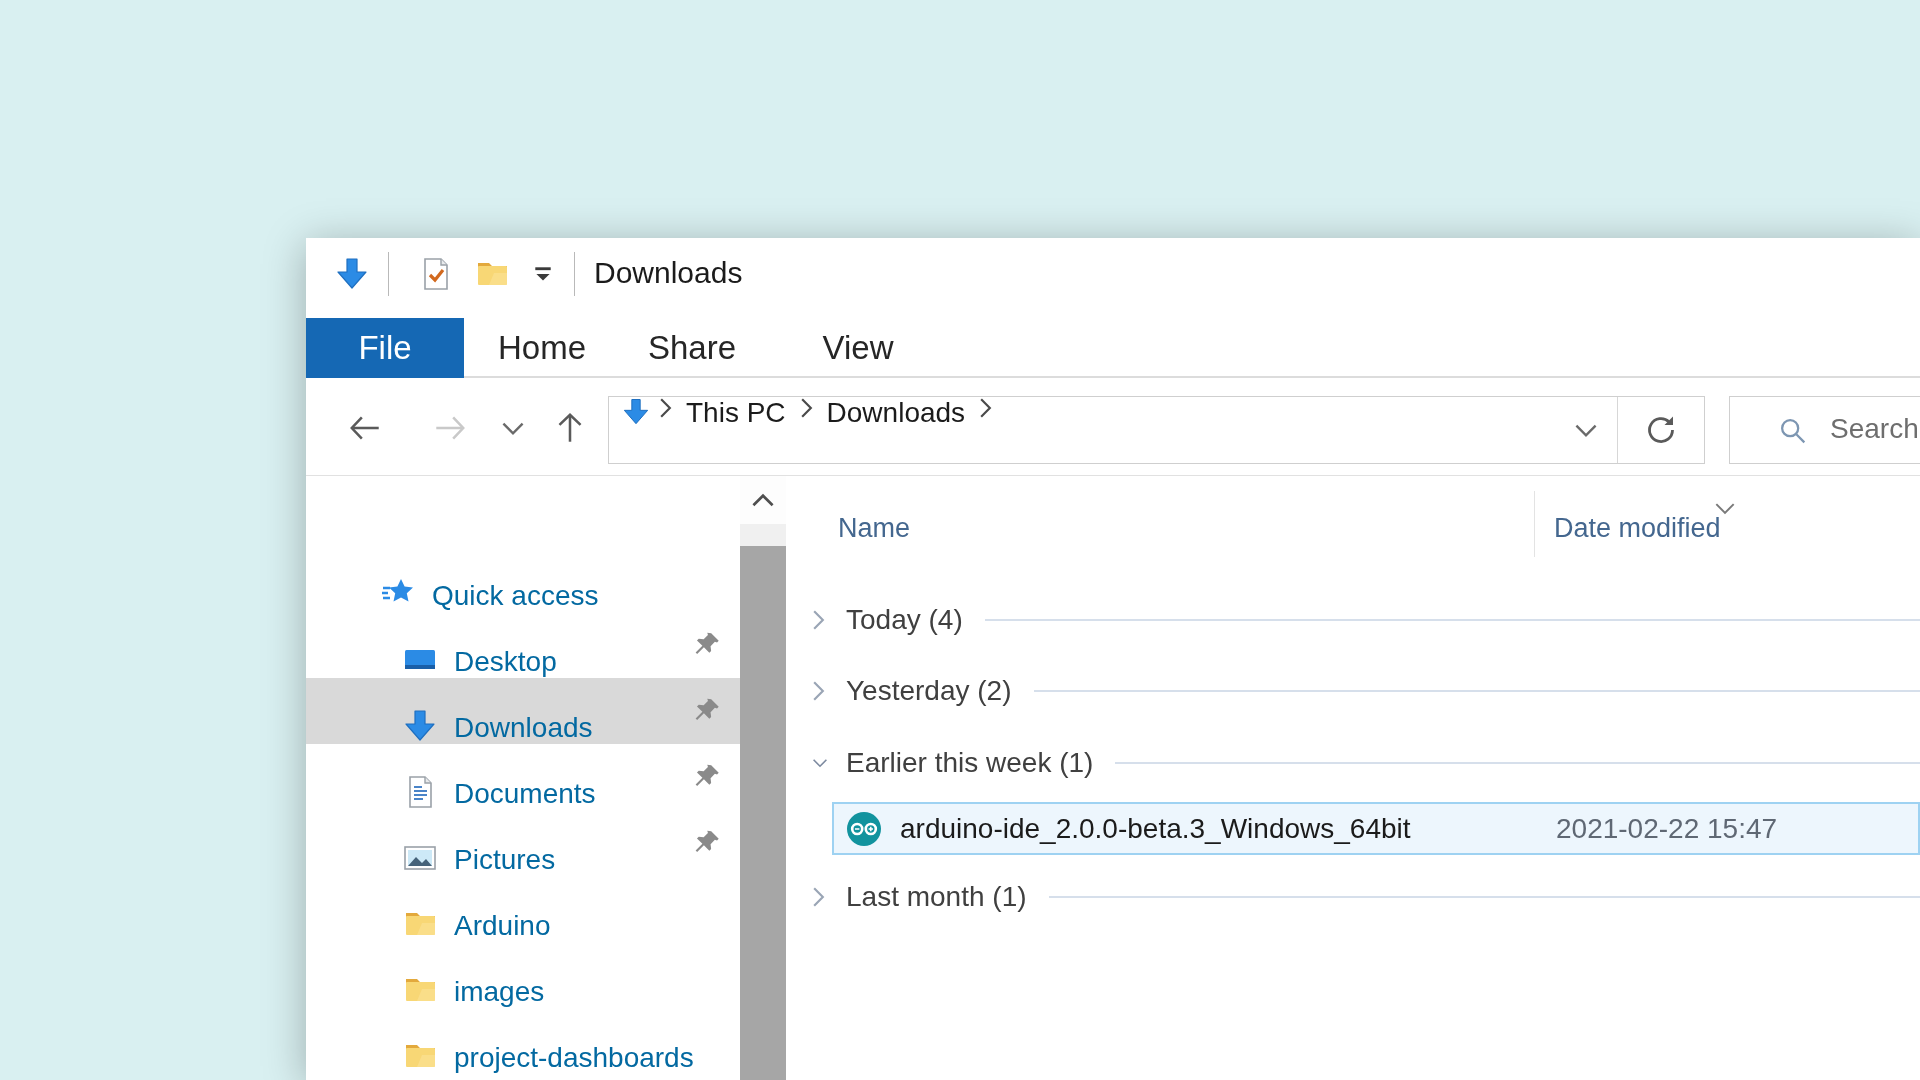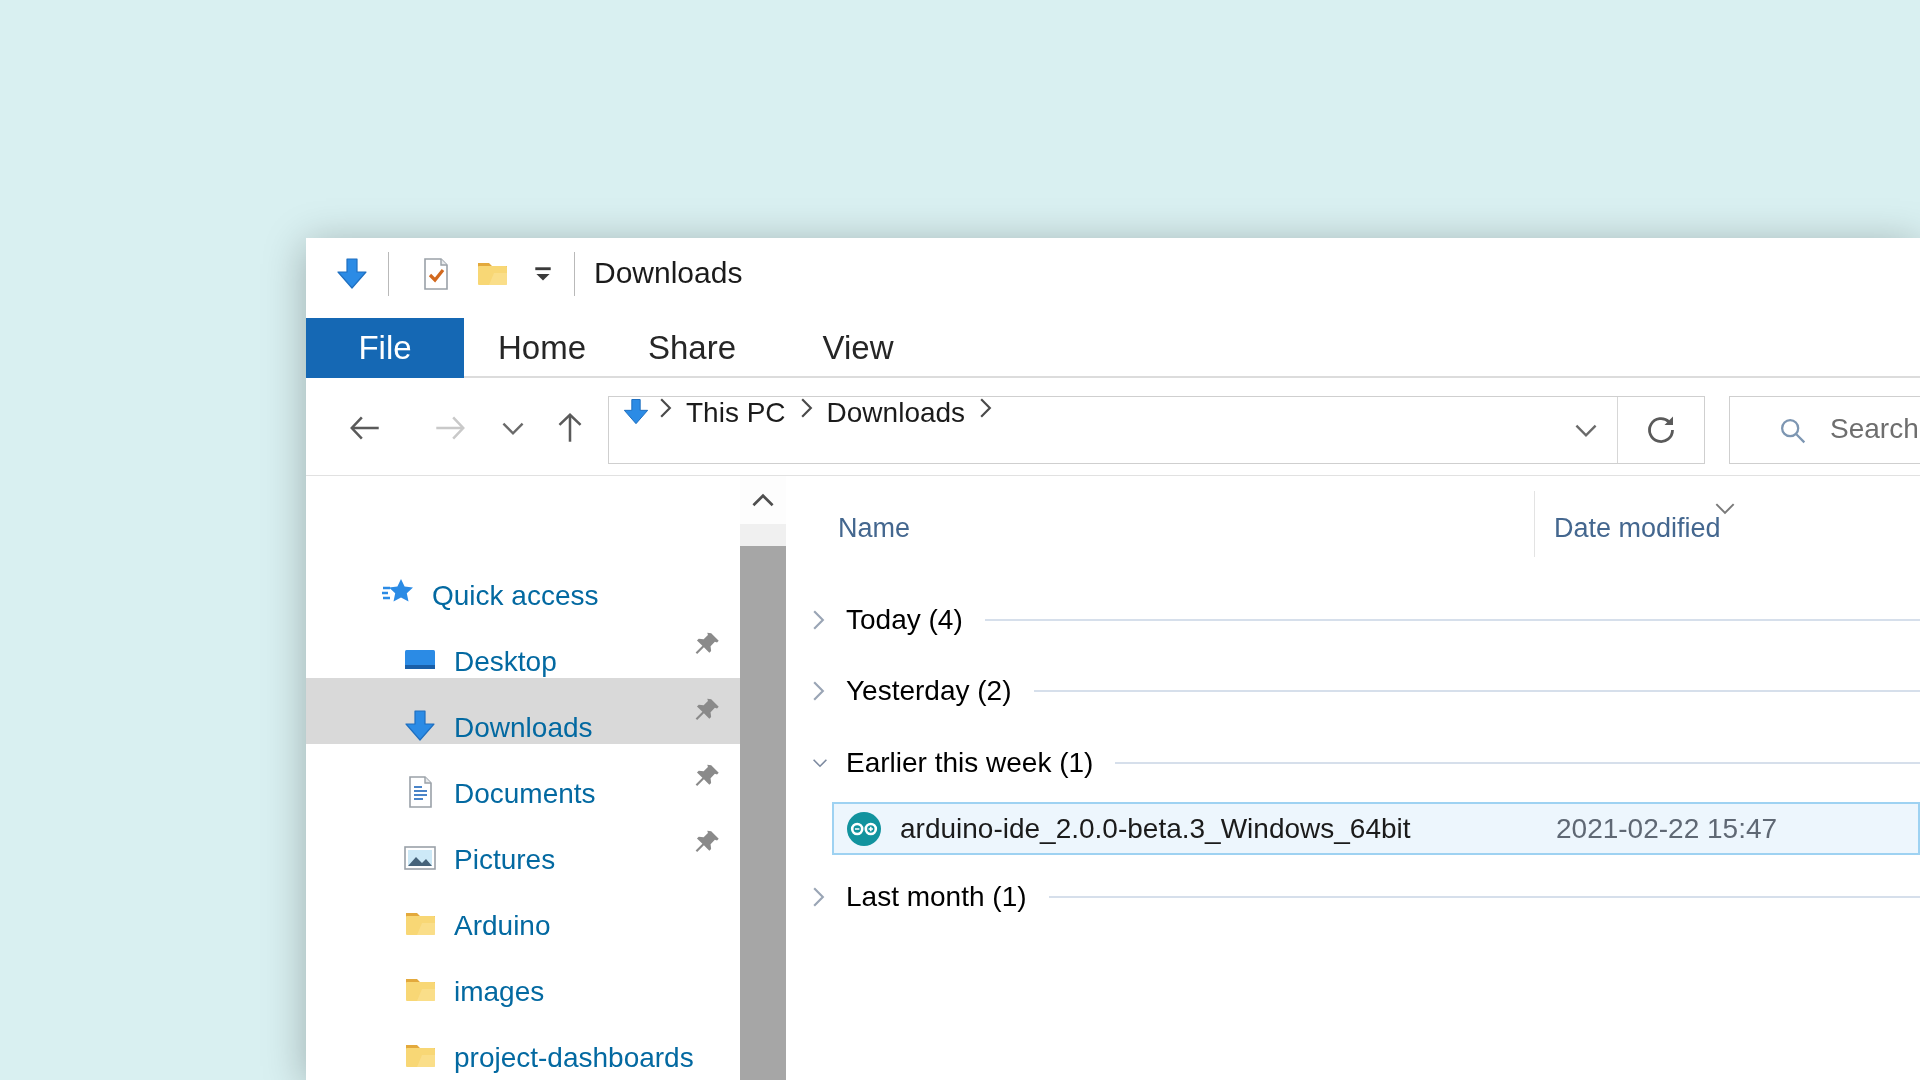--- a/index.html
+++ b/index.html
@@ -67,21 +67,21 @@
   .main { position:absolute; left:480px; top:0; right:0; height:100%; }
   .col-header { position:absolute; left:0; top:15px; width:100%; height:66px; font-size:27px;
                 color:#44678f; }
   .col-name { position:absolute; left:52px; top:22px; }
   .col-sep { position:absolute; left:748px; top:0; width:1px; height:66px; background:#e3e3e3; }
   .col-date { position:absolute; left:768px; top:22px; }
   .sort-chev { position:absolute; left:928px; top:0px; }
 
   .group-row { position:absolute; left:0; right:0; height:40px; display:flex; align-items:center; }
   .group-chev { width:16px; margin-left:26px; display:flex; align-items:center; }
-  .group-label { font-size:28px; color:#000000; margin-left:18px; white-space:nowrap; }
+  .group-label { font-size:28px; color:#404040; margin-left:18px; white-space:nowrap; }
   .group-line { flex:1; border-top:2px solid #d6dfeb; margin-left:22px; }
 
   .file-row { position:absolute; left:46px; right:0; top:326px; height:53px;
               background:#edf6fd; border:2px solid #9ed2f2; display:flex; align-items:center; }
   .file-row .fic { width:40px; height:40px; margin-left:10px; flex:0 0 40px; }
   .file-name { font-size:28px; color:#1b1b1b; margin-left:16px; white-space:nowrap; }
   .file-date { position:absolute; left:722px; font-size:28px; color:#5f6874; white-space:nowrap; }
 </style>
 </head>
 <body>

